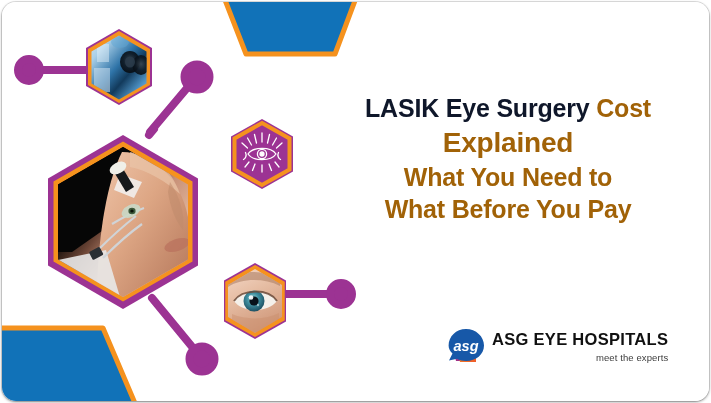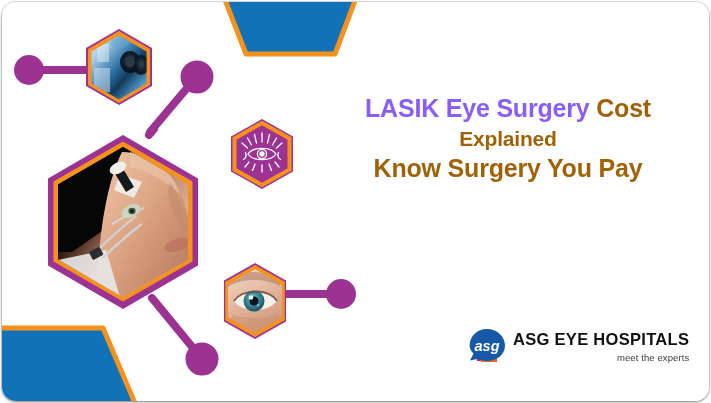--- a/index.html
+++ b/index.html
@@ -42,30 +42,30 @@
     width: 368px;
     text-align: center;
   }
   .title-line {
     font-weight: bold;
     line-height: 1.30;
     letter-spacing: -0.2px;
     white-space: nowrap;
   }
   #title-line-1 { font-size: 25px; text-align: center; }
-  #title-line-2 { font-size: 21px; }
+  #title-line-2 { font-size: 28px; }
   #title-line-3 { font-size: 25px; }
   #title-line-4 { font-size: 25px; }
-  .tx-purple { color: #8b5cf6; }
+  .tx-purple { color: #0f172a; }
   .tx-blue   { color: #a16207; }
 
   
   #logo {
     position: absolute;
-    left: 465px;
+    left: 444px;
     top: 325px;
     display: flex;
     align-items: center;
   }
   #logo-mark { width: 42px; height: 40px; flex: 0 0 auto; }
   #logo-text {
     margin-left: 4px;
     display: flex;
     flex-direction: column;
     justify-content: center;
@@ -276,21 +276,22 @@
         <path d="M232,299 C240,287 266,286 275,299" stroke="#6b4a38" stroke-width="2" fill="none" opacity="0.85"></path>
 
         <path d="M230,312 C244,318 264,318 277,311 L277,330 L230,330 Z" fill="#c98f6d" opacity="0.45"></path>
       </g>
     </g>
   </svg>
 
   <div id="title-block">
     <div class="title-line" id="title-line-1"><span class="tx-purple">LASIK Eye Surgery </span><span class="tx-blue">Cost</span></div>
     <div class="title-line tx-blue" id="title-line-2">Explained</div>
-    <div class="title-line tx-blue" id="title-line-4">Know Surgery You Pay</div>
+    <div class="title-line tx-blue" id="title-line-3">What You Need to</div>
+    <div class="title-line tx-blue" id="title-line-4">What Before You Pay</div>
   </div>
 
   <div id="logo">
     <svg id="logo-mark" viewBox="0 0 42 40">
 
       <path d="M7,22 L16,14 L26,22 L26,34 L10,34 Z" fill="url(#gLogoPink)"></path>
       <path d="M12,26 L22,20 L30,27 L30,35 L14,35 Z" fill="url(#gLogoOrange)"></path>
 
       <path d="M20,2 C30,2 38,9.5 38,18.5 C38,27.5 30,34 20,34 C16.5,34 13.5,33.2 11,31.8
                L3,33.5 L6.5,26.5 C4,24.4 2.6,21.6 2.6,18.5 C2.6,9.5 10,2 20,2 Z" fill="#1758A8"></path>

